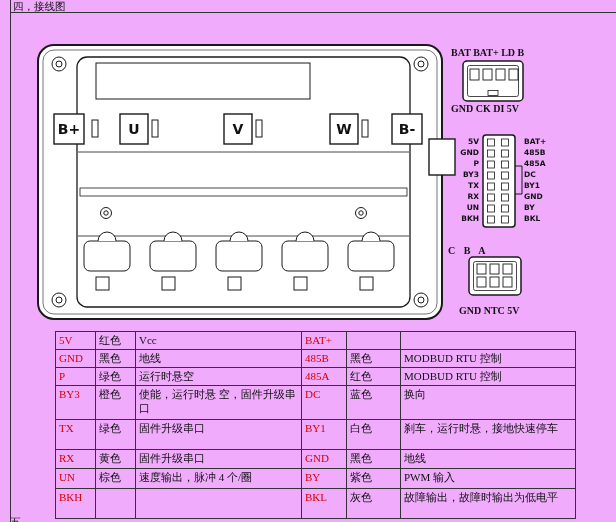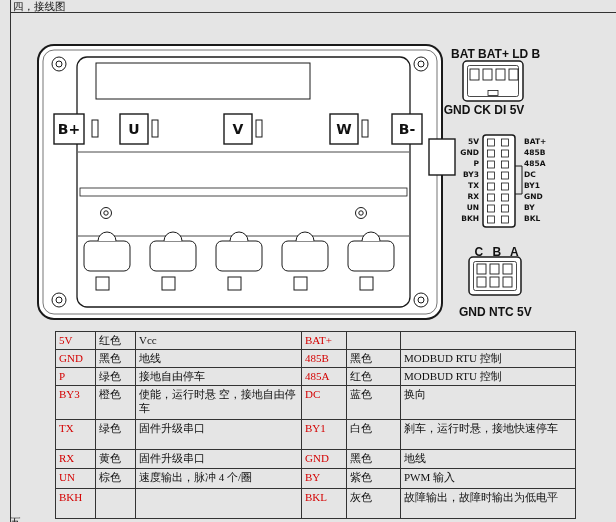--- a/index.html
+++ b/index.html
@@ -1,24 +1,24 @@
 <!DOCTYPE html>
 <html><head>
 <meta charset="utf-8">
 <style>
   html,body{margin:0;padding:0;background:#fff;}
-  .page{position:relative;width:616px;height:522px;background:#e5e5e5;overflow:hidden;
+  .page{position:relative;width:616px;height:522px;background:#f0abfc;overflow:hidden;
         font-family:"Liberation Serif",serif;color:#111;}
   .ovl{position:absolute;}
   .title{left:13px;top:0px;font-size:10.5px;white-space:nowrap;}
   .footer{left:10px;top:515px;font-size:11px;white-space:nowrap;}
   .term{display:flex;align-items:center;justify-content:center;
         font-family:"DejaVu Sans",sans-serif;font-weight:700;font-size:14px;}
-  .clabel{font-family:Liberation Sans, sans-serif;font-weight:700;font-size:12px;
-          text-align:center;white-space:nowrap;}
+  .clabel{font-family:Liberation Serif, serif;font-weight:700;font-size:10px;
+          text-align:left;white-space:nowrap;}
   .pincol{font-family:"DejaVu Sans",sans-serif;font-weight:700;font-size:7.5px;
           line-height:11px;}
   .pincol.leftcol{text-align:right;}
   .pincol.rightcol{text-align:left;}
   table.wire{position:absolute;left:55px;top:331px;border-collapse:collapse;
              table-layout:fixed;font-size:11px;line-height:1.3;}
   table.wire td{border:1px solid #333;padding:1px 3px;vertical-align:top;
                 overflow:hidden;}
   table.wire td.pin{color:#d40000;}
 </style>
@@ -143,21 +143,21 @@
 
   <div class="ovl title">四，接线图</div>
 
   <div class="ovl term" style="left:54px;top:114px;width:30px;height:30px">B+</div>
   <div class="ovl term" style="left:120px;top:114px;width:28px;height:30px">U</div>
   <div class="ovl term" style="left:224px;top:114px;width:28px;height:30px">V</div>
   <div class="ovl term" style="left:330px;top:114px;width:28px;height:30px">W</div>
   <div class="ovl term" style="left:392px;top:114px;width:30px;height:30px">B-</div>
 
   <div class="ovl clabel" style="left:451px;top:47px;width:84px">BAT BAT+ LD B</div>
-  <div class="ovl clabel" style="left:440px;top:103px;width:88px">GND CK DI 5V</div>
+  <div class="ovl clabel" style="left:451px;top:103px;width:88px">GND CK DI 5V</div>
 
   <div class="ovl pincol leftcol" style="left:428px;top:136px;width:51px">
     <div>5V</div>
     <div>GND</div>
     <div>P</div>
     <div>BY3</div>
     <div>TX</div>
     <div>RX</div>
     <div>UN</div>
     <div>BKH</div>
@@ -166,21 +166,21 @@
     <div>BAT+</div>
     <div>485B</div>
     <div>485A</div>
     <div>DC</div>
     <div>BY1</div>
     <div>GND</div>
     <div>BY</div>
     <div>BKL</div>
   </div>
 
-  <div class="ovl clabel" style="left:466px;top:245px;width:64px;letter-spacing:3px">C B A</div>
+  <div class="ovl clabel" style="left:448px;top:245px;width:64px;letter-spacing:3px">C B A</div>
   <div class="ovl clabel" style="left:459px;top:305px;width:72px">GND NTC 5V</div>
 
   <table class="wire">
     <colgroup>
       <col style="width:40px">
         <col style="width:40px">
         <col style="width:166px">
       <col style="width:45px">
         <col style="width:54px">
         <col style="width:175px">
@@ -198,29 +198,29 @@
         <td class="pin">GND</td>
         <td>黑色</td>
         <td>地线</td>
         <td class="pin">485B</td>
         <td>黑色</td>
         <td>MODBUD RTU 控制</td>
       </tr>
       <tr style="height:18px">
         <td class="pin">P</td>
         <td>绿色</td>
-        <td>接地自由停车</td>
+        <td>运行时悬空</td>
         <td class="pin">485A</td>
         <td>红色</td>
         <td>MODBUD RTU 控制</td>
       </tr>
       <tr style="height:34px">
         <td class="pin">BY3</td>
         <td>橙色</td>
-        <td>使能，运行时悬 空，接地自由停车</td>
+        <td>使能，运行时悬 空，固件升级串口</td>
         <td class="pin">DC</td>
         <td>蓝色</td>
         <td>换向</td>
       </tr>
       <tr style="height:30px">
         <td class="pin">TX</td>
         <td>绿色</td>
         <td>固件升级串口</td>
         <td class="pin">BY1</td>
         <td>白色</td>

